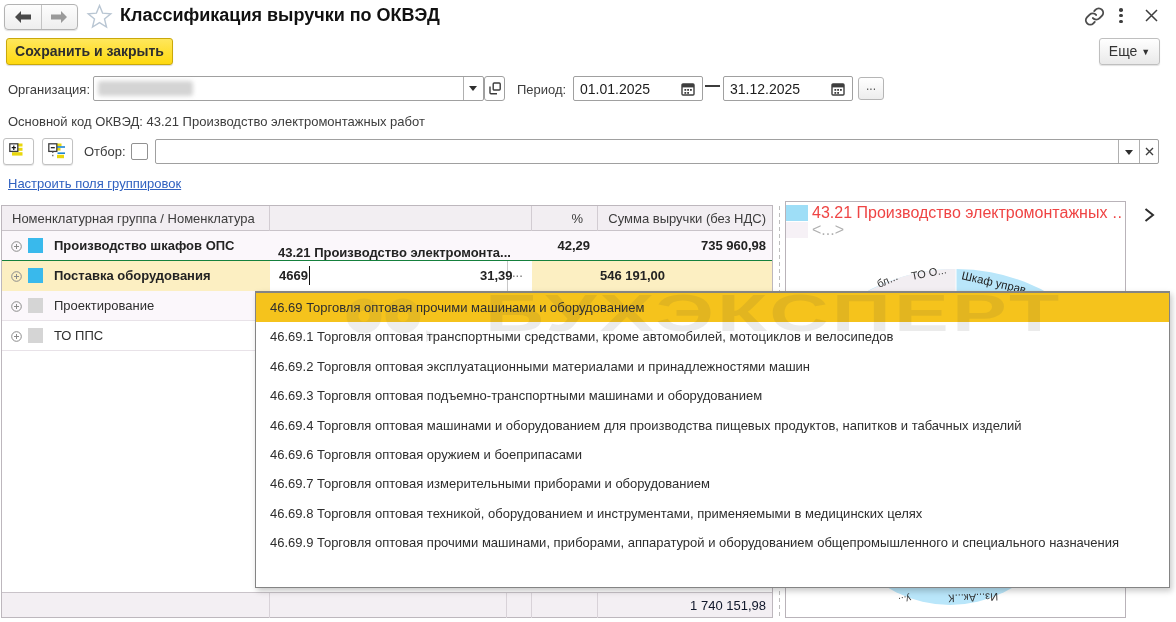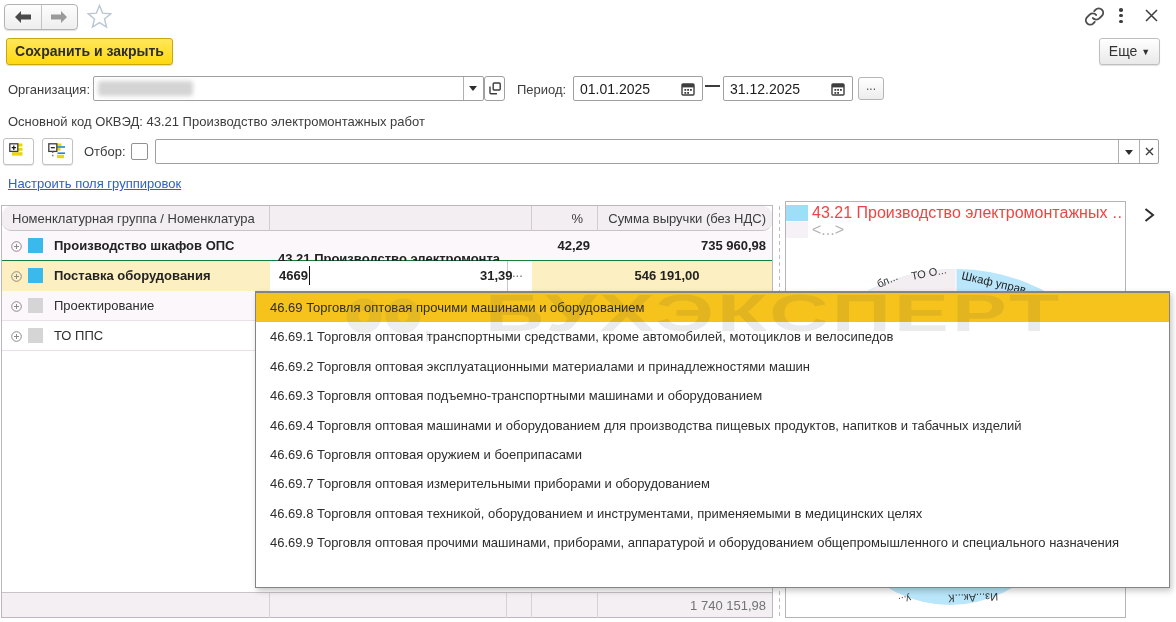--- a/index.html
+++ b/index.html
@@ -16,20 +16,21 @@
   <svg class="abs" style="left:8px;top:5px" width="20" height="14" viewBox="0 0 20 14">
         <path d="M8 1 L2 7 L8 13 L8 9.5 L18 9.5 L18 4.5 L8 4.5 Z" fill="#4a4a4a"></path>
       </svg>
   <svg class="abs" style="left:44px;top:5px" width="20" height="14" viewBox="0 0 20 14">
         <path d="M12 1 L18 7 L12 13 L12 9.5 L2 9.5 L2 4.5 L12 4.5 Z" fill="#9a9a9a"></path>
       </svg>
 </div>
 <svg class="abs" style="left:86px;top:3px" width="27" height="27" viewBox="0 0 27 27">
       <path d="M13.5 2.5 L16.6 10.1 L24.8 10.7 L18.5 16 L20.5 24 L13.5 19.6 L6.5 24 L8.5 16 L2.2 10.7 L10.4 10.1 Z" fill="none" stroke="#b9c6d3" stroke-width="1.4"></path>
     </svg>
+<div class="abs" style="left:120px;top:5px;font-size:18px;font-weight:bold;color:#111;">Классификация выручки по ОКВЭД</div>
 
 <svg class="abs" style="left:1084px;top:6px" width="21" height="21" viewBox="0 0 24 24" fill="none" stroke="#4c4c4c" stroke-width="2.2" stroke-linecap="round">
       <path d="M10.2 13.8a5 5 0 0 0 7.3.4l2.9-2.9a5 5 0 0 0-7.1-7.1l-1.6 1.6"></path>
       <path d="M13.8 10.2a5 5 0 0 0-7.3-.4l-2.9 2.9a5 5 0 0 0 7.1 7.1l1.6-1.6"></path>
     </svg>
 <div class="abs" style="left:1119px;top:8px;width:4px;">
   <div style="width:3.6px;height:3.6px;border-radius:50%;background:#3e3e3e;margin-bottom:2.2px;"></div>
   <div style="width:3.6px;height:3.6px;border-radius:50%;background:#3e3e3e;margin-bottom:2.2px;"></div>
   <div style="width:3.6px;height:3.6px;border-radius:50%;background:#3e3e3e;"></div>
 </div>
@@ -111,78 +112,78 @@
   <div class="abs" style="left:969px;top:10px;width:0;height:0;border-left:4px solid transparent;border-right:4px solid transparent;border-top:5px solid #2e2e2e;"></div>
   <svg class="abs" style="left:989px;top:7px" width="9" height="9" viewBox="0 0 9 9">
         <path d="M1 1 L8 8 M8 1 L1 8" stroke="#3e3e3e" stroke-width="1.4"></path>
       </svg>
 </div>
 
 <div class="abs" style="left:8px;top:176px;font-size:13px;color:#3061c0;text-decoration:underline;">Настроить поля группировок</div>
 
 <div class="abs" style="left:1px;top:205px;width:772px;height:413px;border:1px solid #bdb7bd;box-sizing:border-box;background:#fff;">
 
-  <div class="abs" style="left:0;top:0;width:770px;height:25px;background:#f2eef2;border-bottom:1px solid #c9c3c9;box-sizing:border-box;color:#3c3c3c;font-size:13px;border-radius:9px;">
+  <div class="abs" style="left:0;top:0;width:770px;height:25px;background:#f2eef2;border-bottom:1px solid #c9c3c9;box-sizing:border-box;color:#3c3c3c;font-size:13px;">
     <span class="abs" style="left:10px;top:5px;">Номенклатурная группа / Номенклатура</span>
     <span class="abs" style="left:284px;top:5px;margin-top:36px;">ОКВЭД</span>
     <span class="abs" style="left:471px;top:5px;width:110px;text-align:right;">%</span>
     <span class="abs" style="left:598px;top:5px;width:166px;text-align:right;">Сумма выручки (без НДС)</span>
     <div class="abs" style="left:267px;top:0px;width:1px;height:25px;background:#d2ccd2;"></div>
     <div class="abs" style="left:529px;top:0px;width:1px;height:25px;background:#d2ccd2;"></div>
     <div class="abs" style="left:595px;top:0px;width:1px;height:25px;background:#d2ccd2;"></div>
   </div>
 
   <div class="abs" style="left:0;top:25px;width:770px;height:30px;background:#fbf7fb;border-bottom:1px solid #15803d;box-sizing:border-box;font-size:13px;font-weight:bold;color:#232323;">
     <svg class="abs" style="left:9px;top:10px" width="11" height="11" viewBox="0 0 11 11">
           <circle cx="5.5" cy="5.5" r="4.8" fill="none" stroke="#8b8b8b" stroke-width="1"></circle>
           <path d="M5.5 3 V8 M3 5.5 H8" stroke="#8b8b8b" stroke-width="1"></path>
         </svg>
     <div class="abs" style="left:26px;top:7px;width:15px;height:15px;background:#39b9ec;"></div>
     <span class="abs" style="left:52px;top:7px;">Производство шкафов ОПС</span>
-    <span class="abs" style="left:276px;top:20px;width:246px;white-space:nowrap;overflow:hidden;display:inline-block;">43.21 Производство электромонта...</span>
+    <span class="abs" style="left:276px;top:14px;width:246px;white-space:nowrap;overflow:hidden;display:inline-block;">43.21 Производство электромонта...</span>
     <span class="abs" style="left:478px;top:7px;width:110px;text-align:right;">42,29</span>
     <span class="abs" style="left:598px;top:7px;width:166px;text-align:right;">735 960,98</span>
   </div>
 
   <div class="abs" style="left:0;top:55px;width:770px;height:30px;background:#fcefc2;box-sizing:border-box;font-size:13px;font-weight:bold;color:#232323;">
     <svg class="abs" style="left:9px;top:10px" width="11" height="11" viewBox="0 0 11 11">
           <circle cx="5.5" cy="5.5" r="4.8" fill="none" stroke="#8b8b8b" stroke-width="1"></circle>
           <path d="M5.5 3 V8 M3 5.5 H8" stroke="#8b8b8b" stroke-width="1"></path>
         </svg>
     <div class="abs" style="left:26px;top:7px;width:15px;height:15px;background:#39b9ec;"></div>
     <span class="abs" style="left:52px;top:7px;">Поставка оборудования</span>
     <div class="abs" style="left:268px;top:0;width:262px;height:30px;background:#fff;">
       <span class="abs" style="left:9px;top:7px;">4669</span>
       <div class="abs" style="left:38.5px;top:5px;width:1.4px;height:19px;background:#111;"></div>
       <div class="abs" style="left:237px;top:0;width:1px;height:30px;background:#c8c8c8;"></div>
       <span class="abs" style="left:242px;top:4px;color:#707070;font-weight:normal;">...</span>
     </div>
     <span class="abs" style="left:478px;top:7px;width:110px;">31,39</span>
-    <span class="abs" style="left:582px;top:7px;width:166px;text-align:center;">546 191,00</span>
+    <span class="abs" style="left:598px;top:7px;width:166px;text-align:left;">546 191,00</span>
   </div>
 
   <div class="abs" style="left:0;top:85px;width:770px;height:30px;background:#fbf7fb;border-bottom:1px solid #e8e2e8;box-sizing:border-box;font-size:13px;color:#2e2e2e;">
     <svg class="abs" style="left:9px;top:10px" width="11" height="11" viewBox="0 0 11 11">
           <circle cx="5.5" cy="5.5" r="4.8" fill="none" stroke="#8b8b8b" stroke-width="1"></circle>
           <path d="M5.5 3 V8 M3 5.5 H8" stroke="#8b8b8b" stroke-width="1"></path>
         </svg>
     <div class="abs" style="left:26px;top:7px;width:15px;height:15px;background:#d5d5d5;"></div>
     <span class="abs" style="left:52px;top:7px;">Проектирование</span>
   </div>
 
   <div class="abs" style="left:0;top:115px;width:770px;height:30px;background:#ffffff;border-bottom:1px solid #e8e2e8;box-sizing:border-box;font-size:13px;color:#2e2e2e;">
     <svg class="abs" style="left:9px;top:10px" width="11" height="11" viewBox="0 0 11 11">
           <circle cx="5.5" cy="5.5" r="4.8" fill="none" stroke="#8b8b8b" stroke-width="1"></circle>
           <path d="M5.5 3 V8 M3 5.5 H8" stroke="#8b8b8b" stroke-width="1"></path>
         </svg>
     <div class="abs" style="left:26px;top:7px;width:15px;height:15px;background:#d5d5d5;"></div>
     <span class="abs" style="left:52px;top:7px;">ТО ППС</span>
   </div>
 
-  <div class="abs" style="left:0;top:386px;width:770px;height:25px;background:#f3eff3;border-top:1px solid #c9c3c9;box-sizing:border-box;font-size:13px;color:#737373;">
+  <div class="abs" style="left:0;top:386px;width:770px;height:25px;background:#f3eff3;border-top:1px solid #c9c3c9;box-sizing:border-box;font-size:13px;color:#0f172a;">
     <div class="abs" style="left:267px;top:0;width:1px;height:25px;background:#d8d2d8;"></div>
     <div class="abs" style="left:504px;top:0;width:1px;height:25px;background:#d8d2d8;"></div>
     <div class="abs" style="left:529px;top:0;width:1px;height:25px;background:#d8d2d8;"></div>
     <div class="abs" style="left:595px;top:0;width:1px;height:25px;background:#d8d2d8;"></div>
     <span class="abs" style="left:598px;top:5px;width:166px;text-align:right;">1 740 151,98</span>
   </div>
 </div>
 
 <div class="abs" style="left:779px;top:206px;width:1px;height:410px;background:repeating-linear-gradient(#bdbdbd 0 4px,#ffffff 4px 7px);"></div>
 

